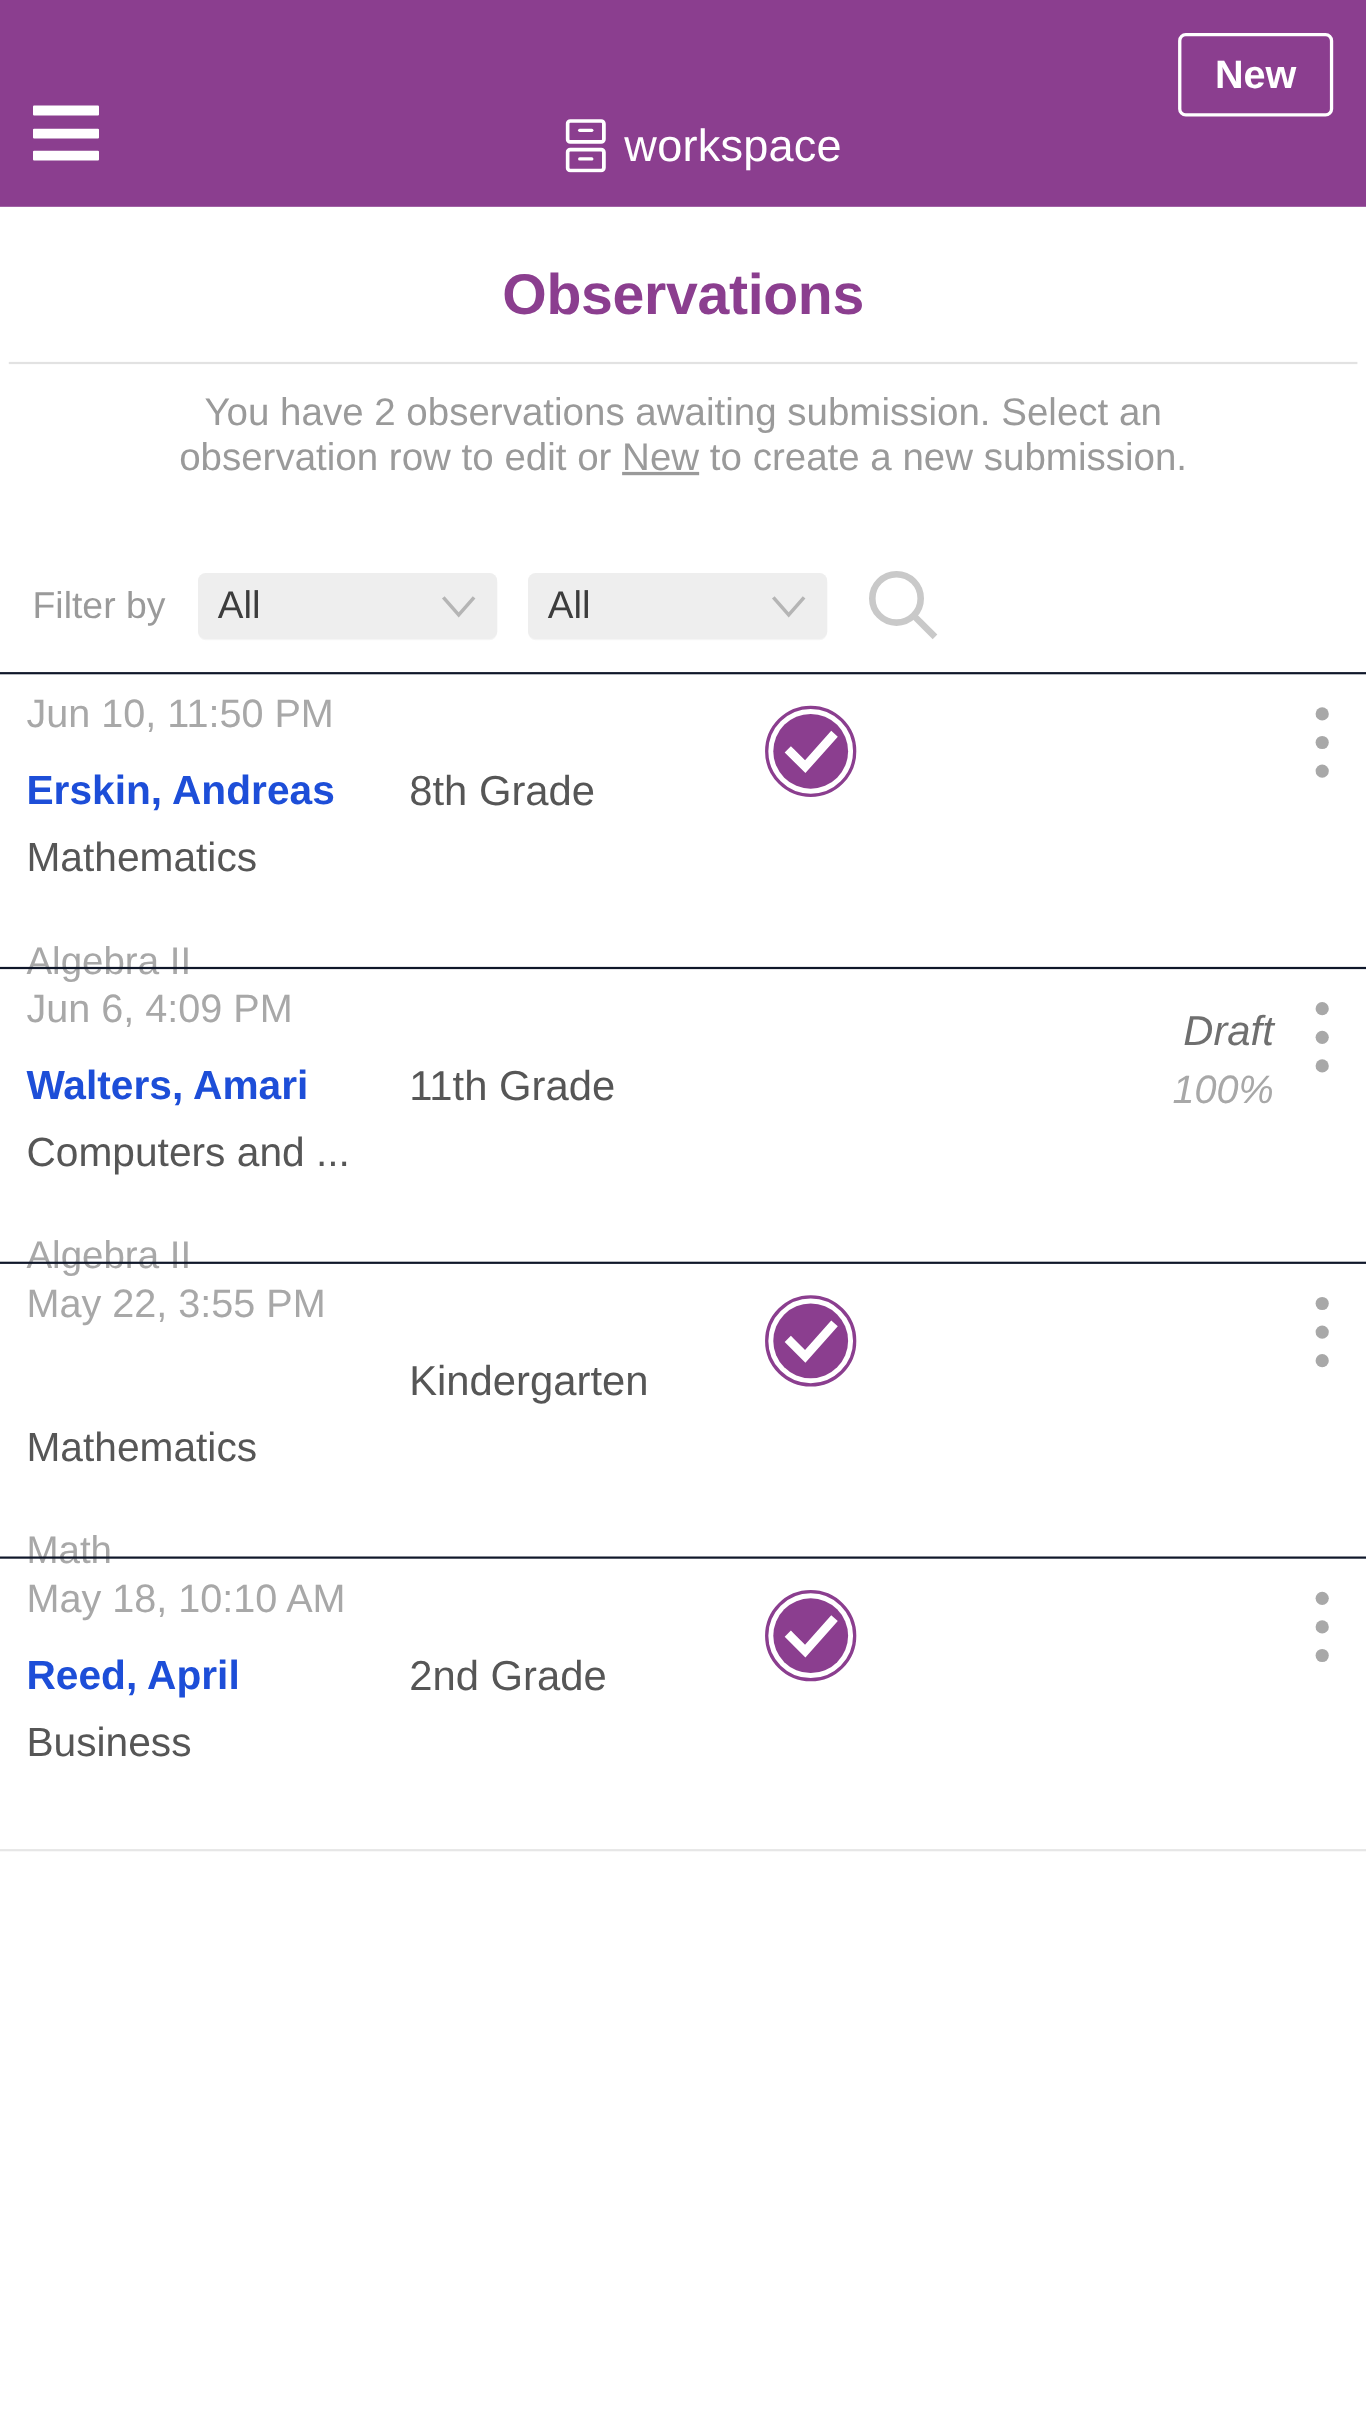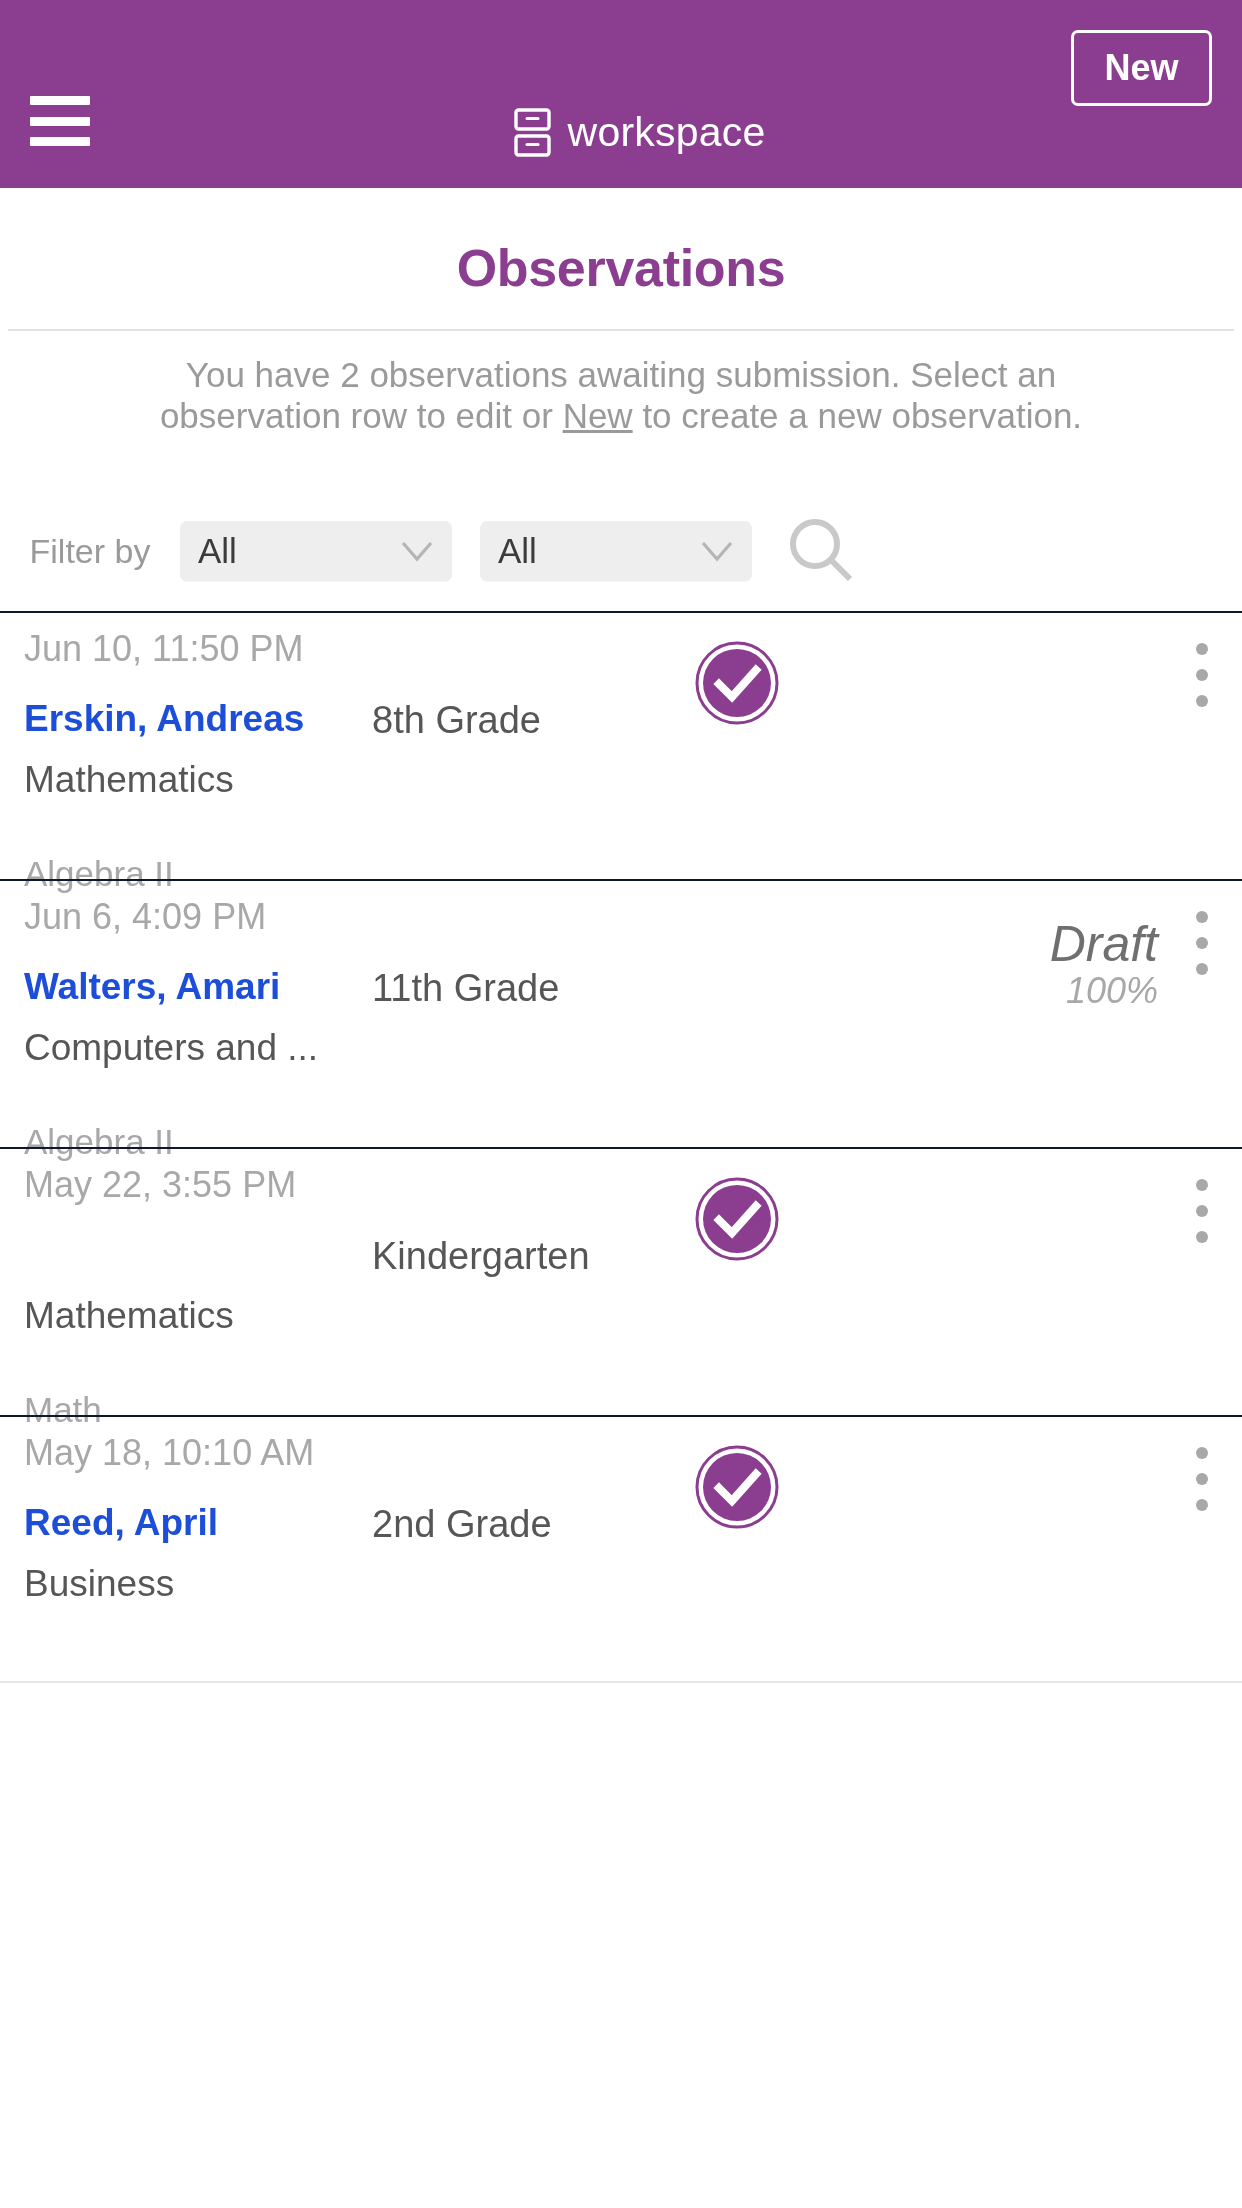--- a/index.html
+++ b/index.html
@@ -237,21 +237,21 @@
     top: 28px;
     width: 84px;
     height: 84px;
   }
 
   .row-status {
     position: absolute;
     right: 84px;
     top: 38px;
     color: #6f6f6f;
-    font-size: 50px;
+    font-size: 38px;
     font-style: italic;
     line-height: 1;
     text-align: right;
     white-space: nowrap;
   }
   .row-pct {
     position: absolute;
     right: 84px;
     top: 92px;
     color: #a8a8a8;
@@ -304,21 +304,21 @@
   </div>
 
   <button class="new-btn">New</button>
 </div>
 
 <div class="page-title">Observations</div>
 <div class="title-rule"></div>
 
 <div class="intro">
   <span>You have 2 observations awaiting submission.</span>
-  <span>Select an observation row to edit or </span><span class="link">New</span><span> to create a new observation.</span>
+  <span>Select an observation row to edit or </span><span class="link">New</span><span> to create a new submission.</span>
 </div>
 
 <div class="filter-bar">
   <div class="filter-label">Filter by</div>
 
   <div class="select-box one">
     <span class="select-value">All</span>
     <svg class="chevron" viewBox="0 0 34 22">
       <polyline points="3,3 17,19 31,3" fill="none" stroke="#b5b5b5" stroke-width="3.2"></polyline>
     </svg>

